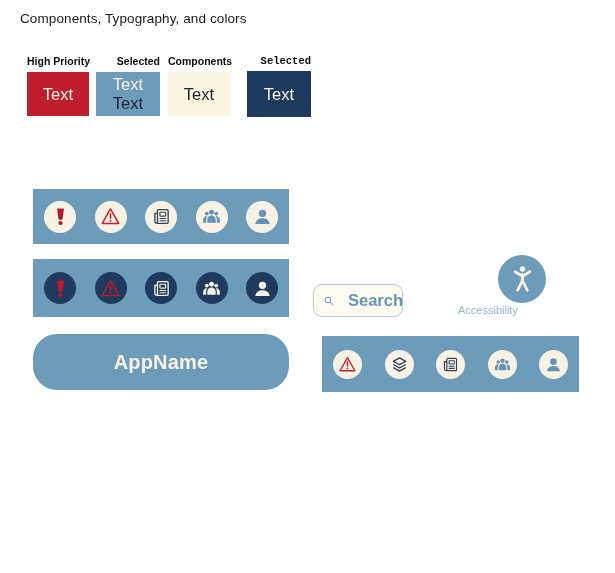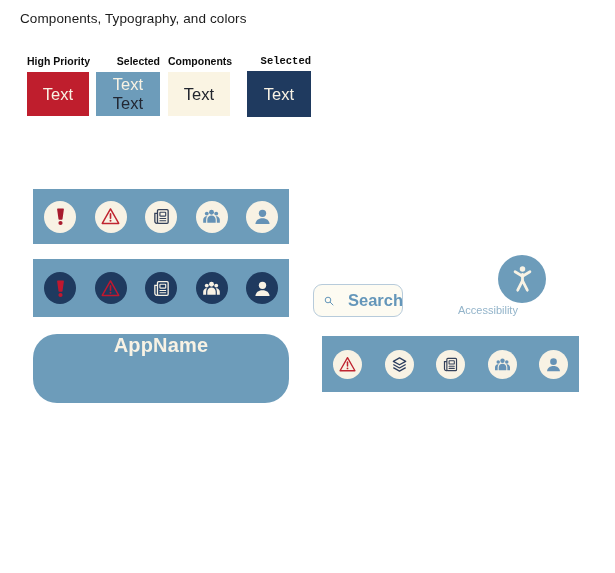--- a/index.html
+++ b/index.html
@@ -15,21 +15,21 @@
   .bar1{left:33px;top:189px;width:256px;height:55px;}
   .bar2{left:33px;top:259px;width:256px;height:58px;}
   .bar3{left:322px;top:336px;width:257px;height:56px;}
 
   .circle{border-radius:50%;display:flex;align-items:center;justify-content:center;overflow:hidden;cursor:pointer;}
   .c32{width:32px;height:32px;}
   .c29{width:29px;height:29px;}
   .ic{width:21px;height:21px;display:block;}
   .c29 .ic{width:19px;height:19px;}
 
-  .app-banner{position:absolute;left:33px;top:334px;width:256px;height:69px;display:flex;align-items:flex-start;justify-content:center;font-size:20px;font-weight:700;letter-spacing:.2px;border-radius:24px;}
+  .app-banner{position:absolute;left:33px;top:334px;width:256px;height:56px;display:flex;align-items:center;justify-content:center;font-size:20px;font-weight:700;letter-spacing:.2px;border-radius:24px;}
 
   .search-box{position:absolute;left:313px;top:264px;width:90px;height:33px;box-sizing:border-box;border:1.5px solid #b7cbdb;border-radius:9px;display:flex;align-items:center;gap:13px;padding-left:9px;cursor:text;margin-top:20px;}
   .search-box .mag{width:12px;height:12px;}
   .search-label{font-size:16.5px;font-weight:700;}
 
   .a11y-circle{position:absolute;left:498px;top:255px;width:48px;height:48px;border-radius:50%;display:flex;align-items:center;justify-content:center;cursor:pointer;}
   .a11y-circle .ic{width:33px;height:33px;}
   .a11y-label{position:absolute;left:458px;top:304px;width:70px;text-align:left;font-size:11px;}
 
   svg{overflow:visible;}

